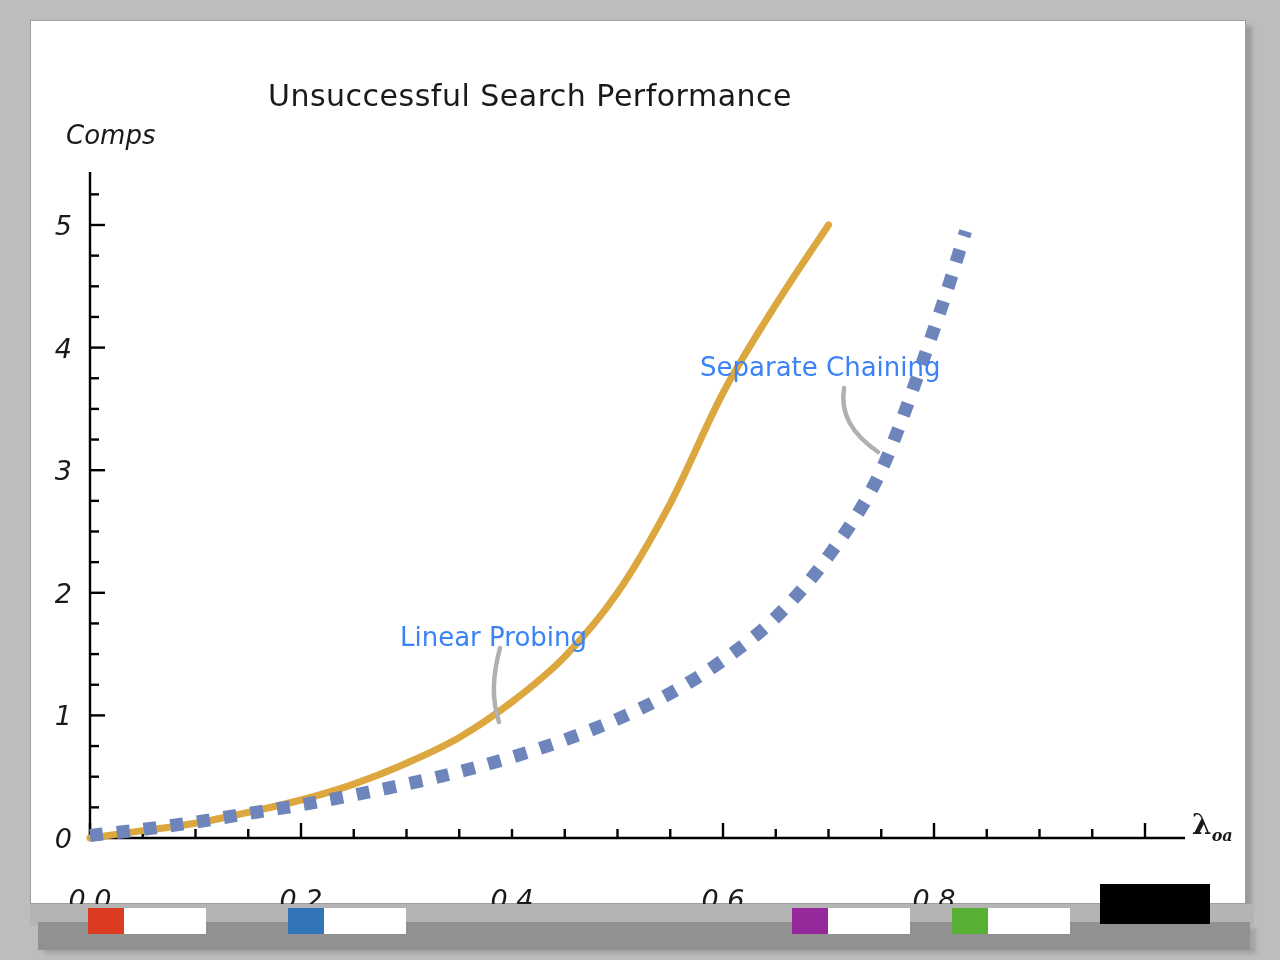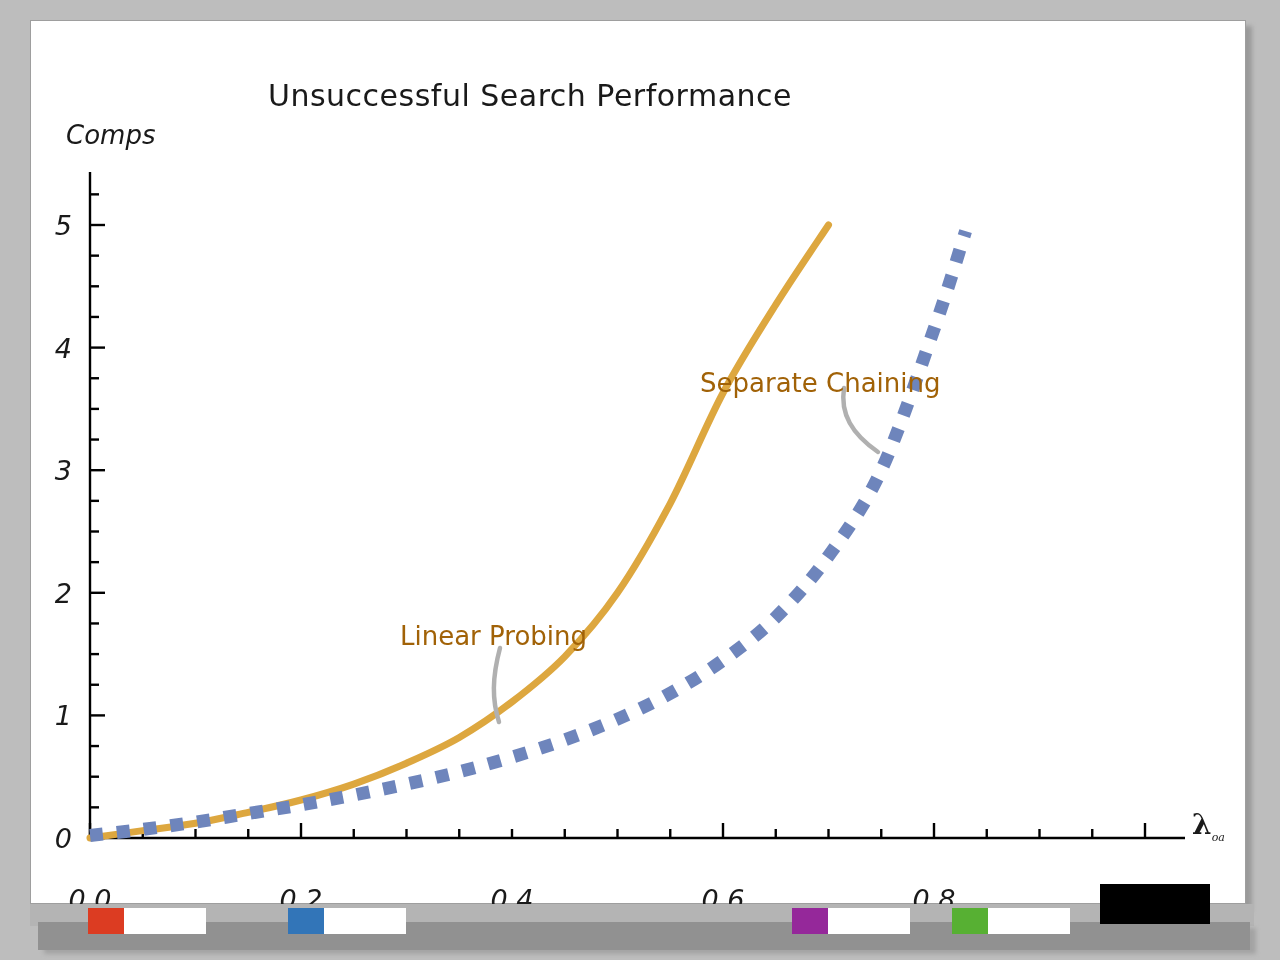--- a/index.html
+++ b/index.html
@@ -149,23 +149,23 @@
   .axis-label-x {
     position: absolute;
     left: 1192px;
     top: 808px;
     font-family: "DejaVu Serif", serif;
     font-size: 28px;
     color: #1a1a1a;
     font-weight: bold;
   }
   .axis-label-x .sub {
-    font-size: 11px;
+    font-size: 16px;
     font-style: italic;
-    font-weight: normal;
+    font-weight: bold;
     vertical-align: sub;
     font-family: "DejaVu Serif", serif;
   }
 
   .tick-label {
     position: absolute;
     font-family: "DejaVu Sans", sans-serif;
     font-style: italic;
     font-size: 27px;
     color: #1a1a1a;
@@ -179,23 +179,22 @@
   .tick-label.y {
     transform: translateY(-50%);
     text-align: right;
     width: 40px;
   }
 
   .annotation {
     position: absolute;
     font-family: "DejaVu Sans", sans-serif;
     font-size: 26px;
-    color: #a16207;
+    color: #3b82f6;
     white-space: nowrap;
-    margin-top: 16px;
   }
 
   svg.plot-svg {
     position: absolute;
     left: 0;
     top: 0;
     width: 1280px;
     height: 960px;
   }
 </style>
@@ -282,21 +281,21 @@
         <div class="tick-label x" style="left: 934px; text-decoration: underline;">0.8</div>
         <div class="tick-label x" style="left: 1145px;">1.0</div>
         <div class="tick-label y" style="left: 32px; top: 838px;">0</div>
         <div class="tick-label y" style="left: 32px; top: 715.4px;">1</div>
         <div class="tick-label y" style="left: 32px; top: 592.8px;">2</div>
         <div class="tick-label y" style="left: 32px; top: 470.2px;">3</div>
         <div class="tick-label y" style="left: 32px; top: 347.6px;">4</div>
         <div class="tick-label y" style="left: 32px; top: 225px;">5</div>
       </div>
     <div id="annotations">
-        <div class="annotation" style="left: 400px; top: 605px; text-align: center;">Linear Probing</div>
+        <div class="annotation" style="left: 400px; top: 622px; text-align: center;">Linear Probing</div>
         <div class="annotation" style="left: 700px; top: 352px;">Separate Chaining</div>
       </div>
   </div>
 
   <div class="tray-strip"></div>
   <div class="tray-shadow"></div>
   <div class="tray-bar"></div>
   <div id="chips">
       <div class="chip" style="left: 88px; width: 118px;">
         <div class="swatch" style="background: rgb(220, 60, 34);"></div>

